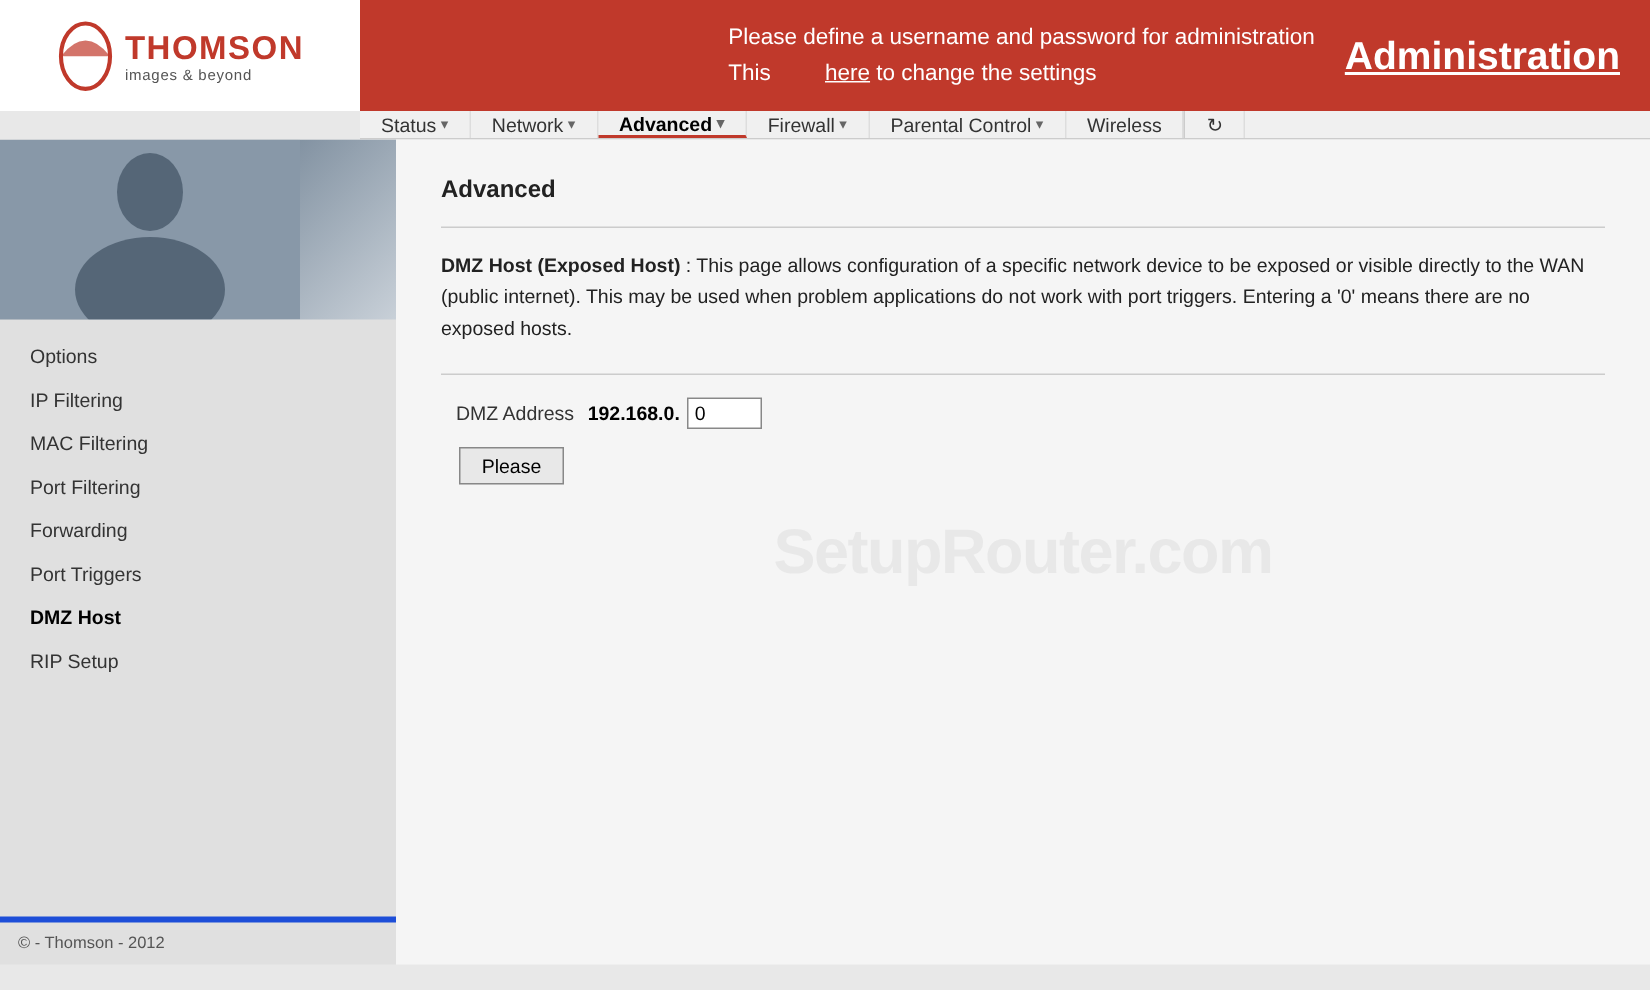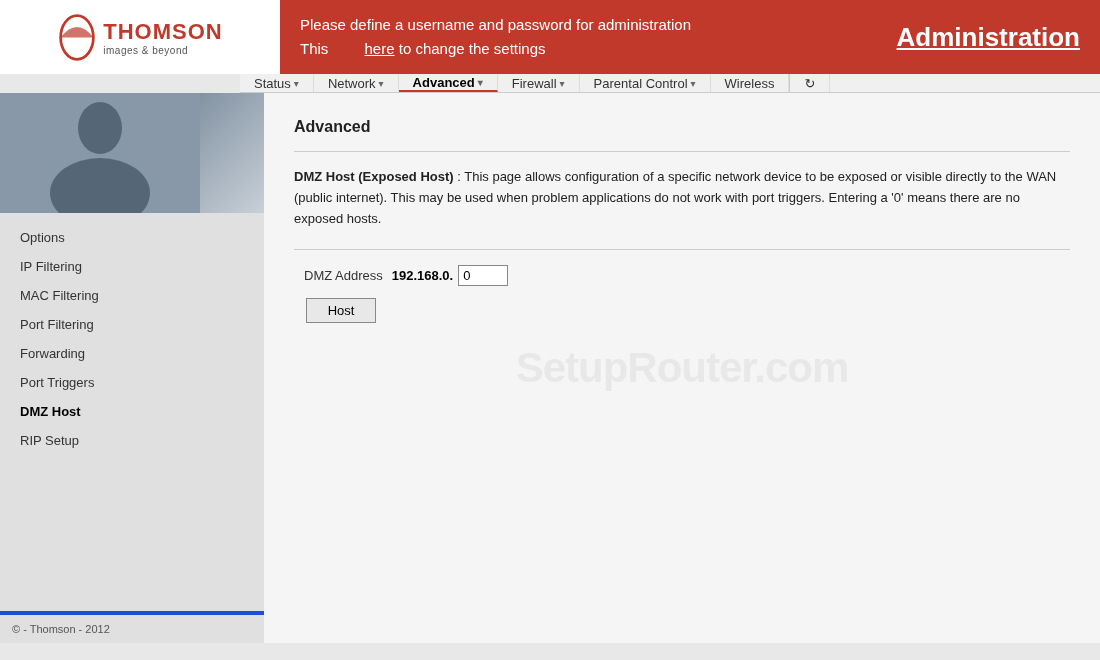--- a/index.html
+++ b/index.html
@@ -5,21 +5,21 @@
     * { margin: 0; padding: 0; box-sizing: border-box; }
     body { width: 1100px; height: 660px; font-family: Arial, sans-serif; font-size: 13px; background: #e8e8e8; overflow: hidden; }
 
     
     .header {
       display: flex;
       height: 74px;
       background: #c0c0c0;
     }
     .header-logo {
-      width: 280px;
+      width: 240px;
       background: #fff;
       display: flex;
       align-items: center;
       justify-content: center;
       flex-shrink: 0;
     }
     .logo-inner {
       display: flex;
       align-items: center;
       gap: 6px;
@@ -41,21 +41,21 @@
     }
     .logo-arc {
       width: 40px;
       height: 50px;
     }
     .header-banner {
       flex: 1;
       background: #c0392b;
       display: flex;
       align-items: center;
-      justify-content: space-between;
+      justify-content: flex-end;
       padding: 0 20px;
     }
     .header-banner-text {
       color: #fff;
       font-size: 15px;
       line-height: 1.6;
     }
     .header-banner-text a {
       color: #fff;
       text-decoration: underline;
@@ -284,17 +284,17 @@
       <span class="bold">DMZ Host (Exposed Host)</span><span> :  This page allows configuration of a specific network device to be exposed or visible directly to the WAN (public internet). This may be used when problem applications do not work with port triggers. Entering a '0' means there are no exposed hosts.</span>
     </div>
     <hr class="content-divider">
     <div class="dmz-form">
       <div class="dmz-address-row">
         <span class="dmz-address-label">DMZ Address</span>
         <span class="dmz-address-prefix">192.168.0.</span>
         <input class="dmz-address-input" type="text" value="0" style="">
       </div>
       <div>
-        <button class="apply-btn">Host</button>
+        <button class="apply-btn">Please</button>
       </div>
     </div>
   </div>
 </div>
 
 </body></html>

